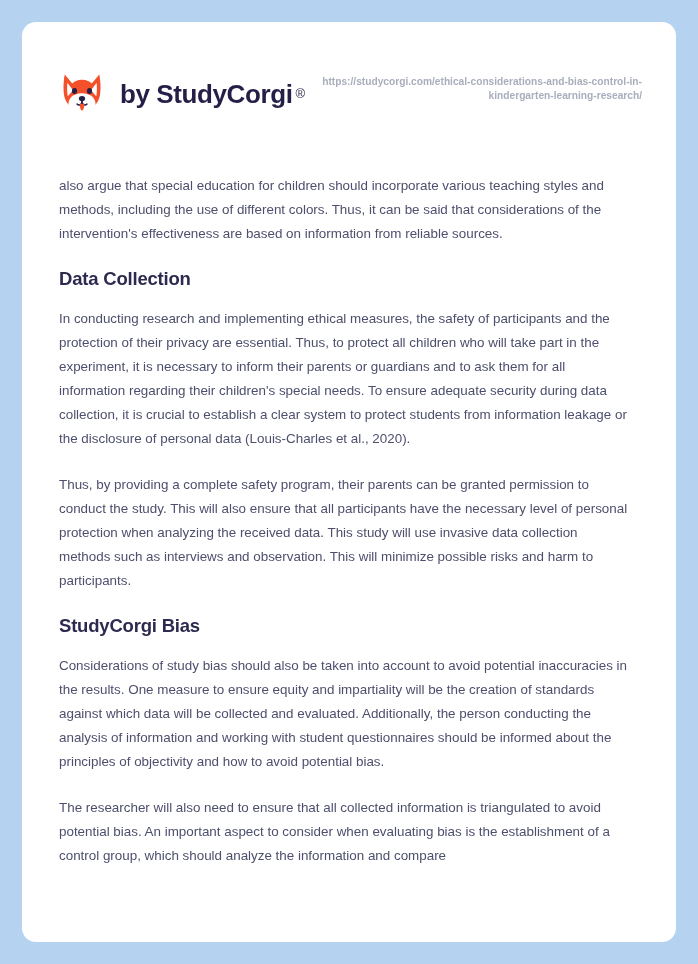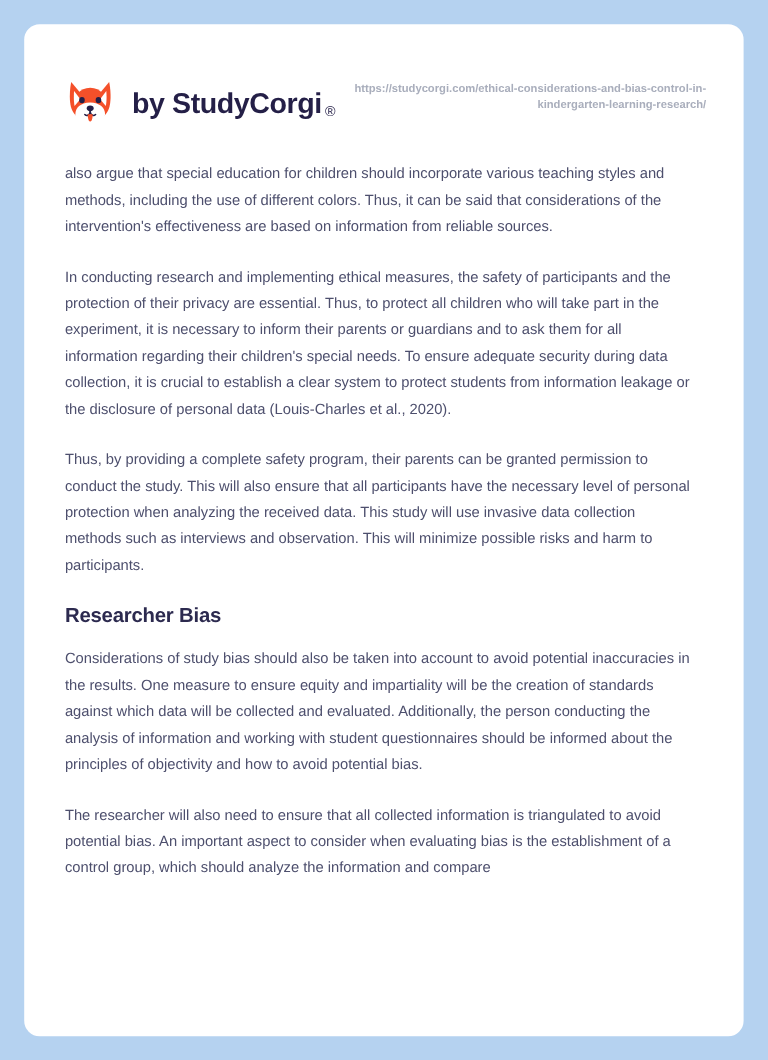--- a/index.html
+++ b/index.html
@@ -49,21 +49,21 @@
 
   .logo-mark {
     width: 48px;
     height: 48px;
     flex: 0 0 48px;
     display: block;
   }
 
   .wordmark {
     display: flex;
-    align-items: flex-end;
+    align-items: center;
     color: #241f47;
     font-size: 26px;
     font-weight: bold;
     letter-spacing: -0.4px;
     line-height: 1;
     white-space: nowrap;
   }
 
   .wordmark .reg {
     font-size: 13px;
@@ -92,20 +92,21 @@
     font-size: 10.2px;
     font-weight: bold;
     line-height: 1.42;
     margin-top: 9px;
     word-break: break-word;
   }
 
   
   .article {
     padding: 0 46px 0 37px;
+    margin-top: 28px;
   }
 
   .article p {
     color: #4d4f6d;
     font-size: 13.4px;
     line-height: 24px;
     margin-bottom: 22px;
     text-align: left;
   }
 
@@ -161,21 +162,22 @@
       </div>
 
       <div class="doc-meta">
         <div class="doc-url">https://studycorgi.com/ethical-considerations-and-bias-control-in-kindergarten-learning-research/</div>
       </div>
 
     </div>
 
     <div class="article" id="article-body">
         <p>also argue that special education for children should incorporate various teaching styles and methods, including the use of different colors. Thus, it can be said that considerations of the intervention's effectiveness are based on information from reliable sources.</p>
+        <h2 class="sec-gap">Data Collection</h2>
         <p>In conducting research and implementing ethical measures, the safety of participants and the protection of their privacy are essential. Thus, to protect all children who will take part in the experiment, it is necessary to inform their parents or guardians and to ask them for all information regarding their children's special needs. To ensure adequate security during data collection, it is crucial to establish a clear system to protect students from information leakage or the disclosure of personal data (Louis-Charles et al., 2020).</p>
         <p>Thus, by providing a complete safety program, their parents can be granted permission to conduct the study. This will also ensure that all participants have the necessary level of personal protection when analyzing the received data. This study will use invasive data collection methods such as interviews and observation. This will minimize possible risks and harm to participants.</p>
-        <h2 class="sec-gap">Researcher Bias</h2>
+        <h2 class="sec-gap">StudyCorgi Bias</h2>
         <p>Considerations of study bias should also be taken into account to avoid potential inaccuracies in the results. One measure to ensure equity and impartiality will be the creation of standards against which data will be collected and evaluated. Additionally, the person conducting the analysis of information and working with student questionnaires should be informed about the principles of objectivity and how to avoid potential bias.</p>
         <p>The researcher will also need to ensure that all collected information is triangulated to avoid potential bias. An important aspect to consider when evaluating bias is the establishment of a control group, which should analyze the information and compare</p>
       </div>
 
   </div>
 </div>
 
 </body></html>

